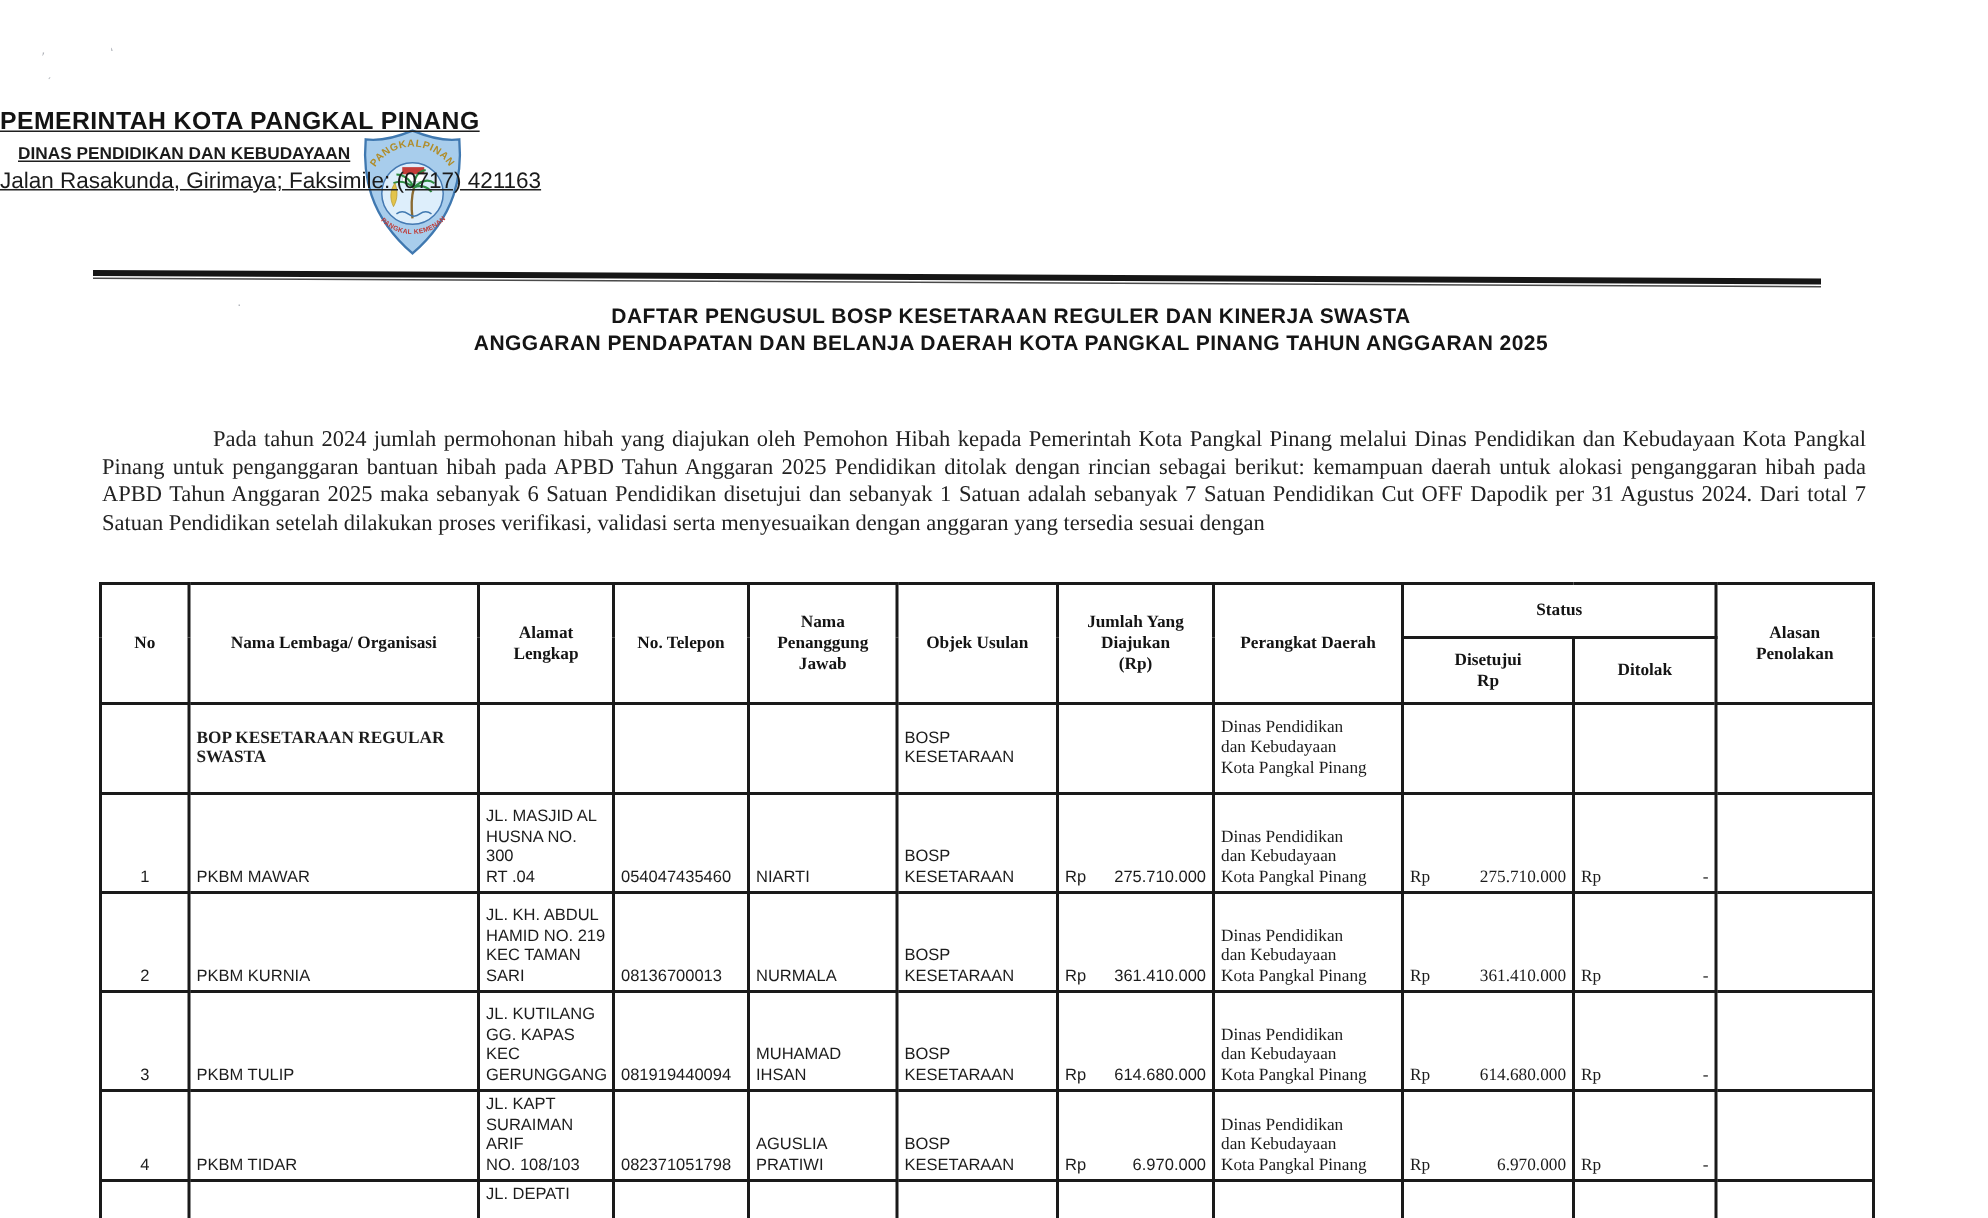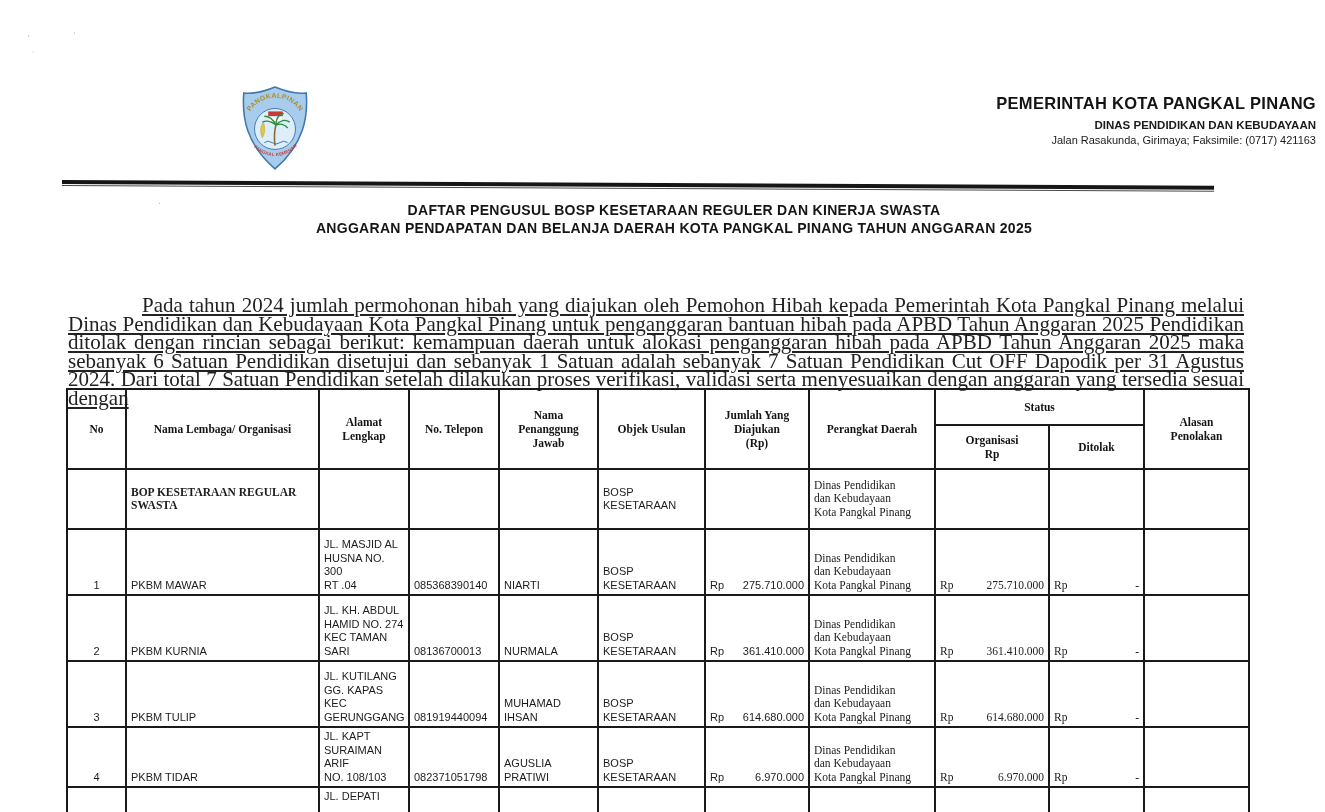--- a/index.html
+++ b/index.html
@@ -5,45 +5,45 @@
   html,body{margin:0;padding:0;}
   body{
     width:1325px;height:812px;position:relative;overflow:hidden;
     background:#ffffff;color:#1f1f1f;
     font-family:"Liberation Sans",sans-serif;
   }
   
   .speck{position:absolute;color:#8a8f98;font-size:9px;opacity:.7;}
 
   
-  .letterhead{position:absolute;left:0;top:94px;width:1316px;text-align:right;}
+  .letterhead{position:absolute;left:0;top:72px;width:1316px;text-align:left;text-decoration:underline;}
   .org-name{font-size:16.5px;font-weight:bold;letter-spacing:.3px;color:#141414;}
-  .dept-name{font-size:11.5px;font-weight:bold;margin-top:6px;color:#1b1b1b;}
-  .addr{font-size:11px;margin-top:3px;color:#1b1b1b;}
+  .dept-name{font-size:11.5px;font-weight:bold;margin-top:6px;color:#1b1b1b;padding-left:12px;}
+  .addr{font-size:15px;margin-top:3px;color:#1b1b1b;}
   .logo{position:absolute;left:236px;top:85px;width:78px;height:86px;}
 
   .rule{
     position:absolute;left:62px;top:180px;width:1152px;height:8px;
     transform:rotate(.28deg);transform-origin:left center;
   }
   .rule .bar{height:3.5px;background:#161616;}
   .rule .echo{height:1.4px;background:#4a4a4a;margin-top:1.6px;}
 
   
   .doc-title{
     position:absolute;left:16px;top:202px;width:1316px;text-align:center;
     font-family:Liberation Sans, sans-serif;font-weight:bold;
     font-size:14px;line-height:17.5px;letter-spacing:.3px;color:#151515;
   }
 
   
   .intro{
-    position:absolute;left:68px;top:296px;width:1176px;
-    font-family:"Liberation Serif",serif;font-size:21px;line-height:18.6px;
-    text-align:justify;text-indent:74px;color:#222;text-decoration:underline;
+    position:absolute;left:68px;top:284px;width:1176px;
+    font-family:"Liberation Serif",serif;font-size:15px;line-height:18.6px;
+    text-align:justify;text-indent:74px;color:#222;
   }
 
   
   table.proposal{
     position:absolute;left:66px;top:388px;width:1182px;
     border-collapse:collapse;table-layout:fixed;
   }
   .proposal th,.proposal td{
     border:2px solid #1a1a1a;padding:2px 4px;white-space:pre-line;
     overflow:hidden;
@@ -140,21 +140,21 @@
       <th rowspan="2">Objek Usulan</th>
       <th rowspan="2">Jumlah Yang
 Diajukan
 (Rp)</th>
       <th rowspan="2">Perangkat Daerah</th>
       <th colspan="2">Status</th>
       <th rowspan="2">Alasan
 Penolakan</th>
     </tr>
     <tr style="height:44px;">
-      <th>Organisasi
+      <th>Disetujui
 Rp</th>
       <th>Ditolak</th>
     </tr>
   </thead>
   <tbody>
     <tr class="group-row" style="height:60px;">
       <td class="center"></td>
       <td class="group-name">BOP KESETARAAN  REGULAR
 SWASTA</td>
       <td></td>
@@ -170,37 +170,37 @@
       <td></td>
       <td></td>
     </tr>
 
     <tr style="height:66px;">
       <td class="center">1</td>
       <td>PKBM MAWAR</td>
       <td>JL. MASJID AL
 HUSNA NO. 300
 RT .04</td>
-      <td>085368390140</td>
+      <td>054047435460</td>
       <td>NIARTI</td>
       <td>BOSP KESETARAAN</td>
       <td><div class="money"><span>Rp</span><span class="amt">275.710.000</span></div></td>
       <td class="serif">Dinas Pendidikan
 dan Kebudayaan
 Kota Pangkal Pinang</td>
       <td class="money-serif"><div class="money"><span>Rp</span><span class="amt">275.710.000</span></div></td>
       <td class="money-serif"><div class="money"><span>Rp</span><span class="amt">-</span></div></td>
       <td></td>
     </tr>
 
     <tr style="height:66px;">
       <td class="center">2</td>
       <td>PKBM KURNIA</td>
       <td>JL. KH. ABDUL
-HAMID NO. 274
+HAMID NO. 219
 KEC TAMAN
 SARI</td>
       <td>08136700013</td>
       <td>NURMALA</td>
       <td>BOSP KESETARAAN</td>
       <td><div class="money"><span>Rp</span><span class="amt">361.410.000</span></div></td>
       <td class="serif">Dinas Pendidikan
 dan Kebudayaan
 Kota Pangkal Pinang</td>
       <td class="money-serif"><div class="money"><span>Rp</span><span class="amt">361.410.000</span></div></td>

